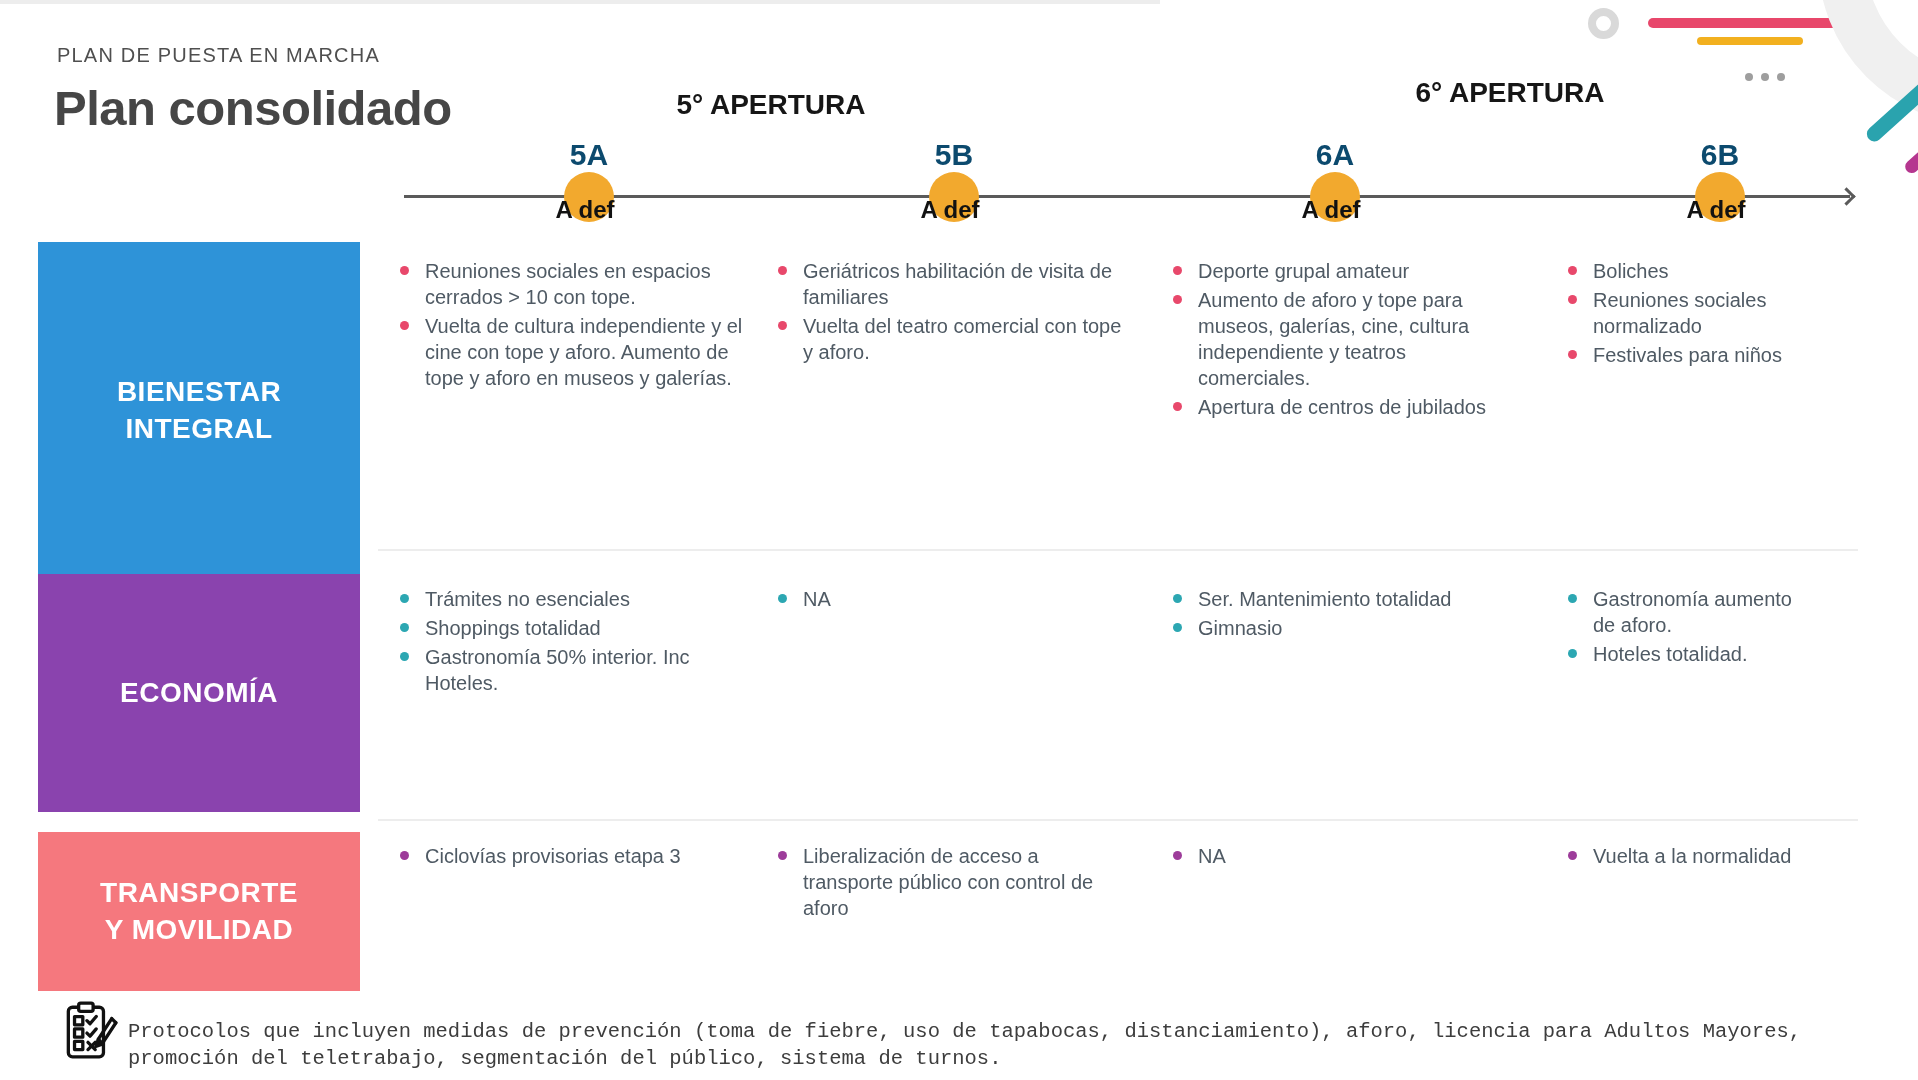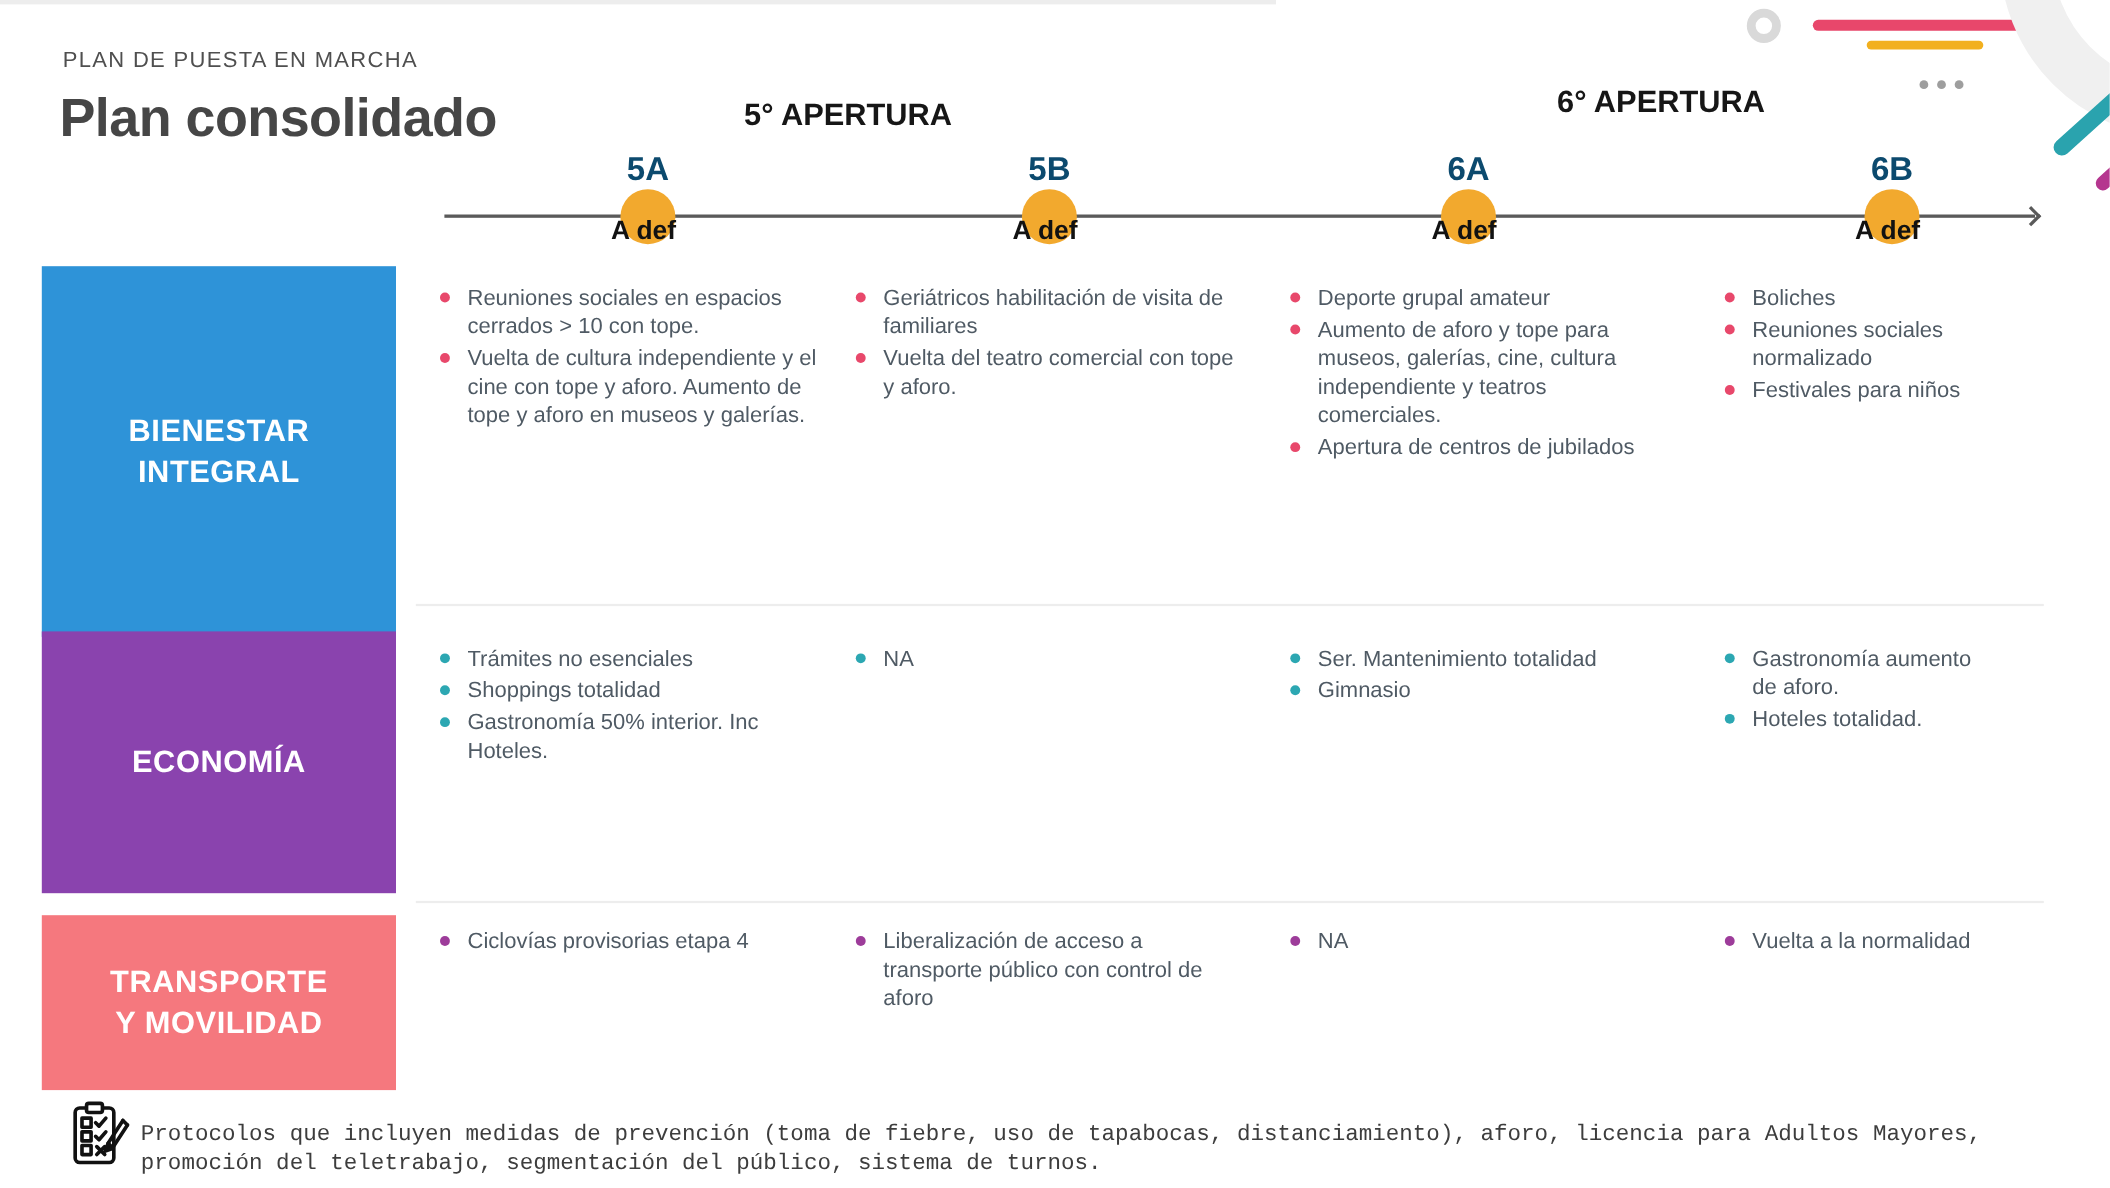--- a/index.html
+++ b/index.html
@@ -152,21 +152,21 @@
   <ul class="abs col r1 c2" style="--bullet: #2ca7b2;">
       <li>Ser. Mantenimiento totalidad</li>
       <li>Gimnasio</li>
     </ul>
   <ul class="abs col r1 c3" style="--bullet: #2ca7b2;">
       <li>Gastronomía aumento de aforo.</li>
       <li>Hoteles totalidad.</li>
     </ul>
 
   <ul class="abs col r2 c0" style="--bullet: #9d3c9a;">
-      <li>Ciclovías provisorias etapa 4</li>
+      <li>Ciclovías provisorias etapa 3</li>
     </ul>
   <ul class="abs col r2 c1" style="--bullet: #9d3c9a;">
       <li>Liberalización de acceso a transporte público con control de aforo</li>
     </ul>
   <ul class="abs col r2 c2" style="--bullet: #9d3c9a;">
       <li>NA</li>
     </ul>
   <ul class="abs col r2 c3" style="--bullet: #9d3c9a;">
       <li>Vuelta a la normalidad</li>
     </ul>

